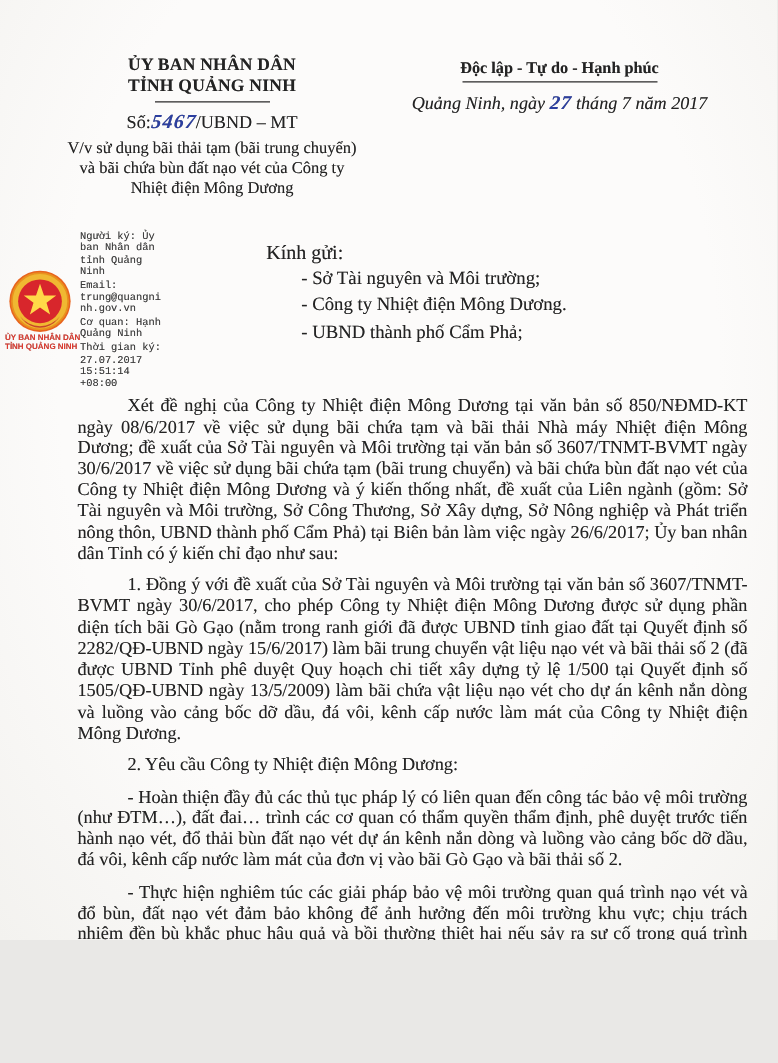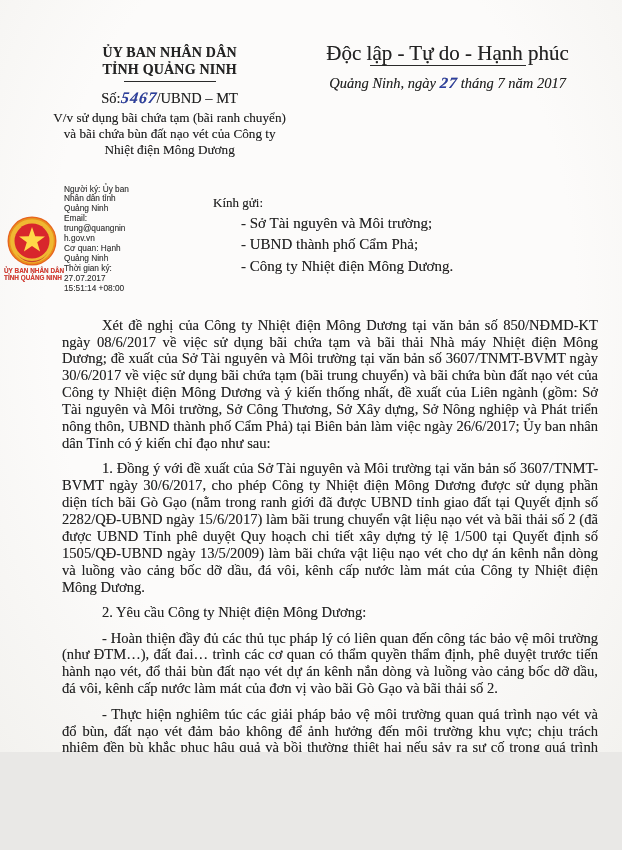--- a/index.html
+++ b/index.html
@@ -62,22 +62,22 @@
     width: 330px;
     text-align: center;
   }
   .motto-1 {
     font-weight: bold;
     font-size: 13.2px;
     line-height: 16px;
     white-space: nowrap;
   }
   .motto-2 {
-    font-weight: normal;
-    font-size: 21px;
+    font-weight: bold;
+    font-size: 13px;
     line-height: 19px;
   }
   .motto-underline {
     width: 156px;
     height: 0;
     border-top: 1.6px solid #2a2a2a;
     margin: 2px auto 8px auto;
   }
   .dateline {
     font-style: italic;
@@ -87,21 +87,21 @@
   .dateline .handwritten { font-size: 15.5px; }
 
   
   .mid-section {
     position: relative;
     margin-top: 34px;
     min-height: 108px;
   }
   .recipients { margin-left: 213px; }
   .recipients-label {
-    font-size: 13px;
+    font-size: 16px;
     line-height: 20px;
   }
   .recipient-item {
     font-size: 15px;
     line-height: 21.5px;
     margin-left: 28px;
   }
   .sig-stamp {
     position: absolute;
     left: 4px;
@@ -120,21 +120,21 @@
     color: #e03b30;
     font-family: "Liberation Sans", sans-serif;
     font-weight: bold;
     font-size: 6.4px;
     line-height: 7.6px;
     white-space: nowrap;
   }
   .sig-info {
     width: 70px;
     padding-left: 4px;
-    font-family: Liberation Sans, sans-serif;
+    font-family: Liberation Mono, monospace;
     font-size: 8.3px;
     line-height: 9.6px;
     color: #3a3a3a;
     overflow-wrap: anywhere;
   }
   .sig-info div { margin-bottom: 1px; }
 
   
   .body-text {
     padding: 16px 24px 0 62px;
@@ -163,21 +163,21 @@
 
   <div class="header">
 
     <div class="header-left">
       <div class="org-line">ỦY BAN NHÂN DÂN</div>
       <div class="org-line">TỈNH QUẢNG NINH</div>
       <div class="org-underline"></div>
       <div class="doc-number">
         <span>Số:</span><span class="handwritten">5467</span><span>/UBND – MT</span>
       </div>
-      <div class="subject">V/v sử dụng bãi chứa tạm (bãi ranh chuyển) và bãi chứa bùn đất nạo vét của Công ty Nhiệt điện Mông Dương</div>
+      <div class="subject">V/v sử dụng bãi thải tạm (bãi trung chuyển) và bãi chứa bùn đất nạo vét của Công ty Nhiệt điện Mông Dương</div>
     </div>
 
     <div class="header-right">
       <div class="motto-2">Độc lập - Tự do - Hạnh phúc</div>
       <div class="motto-underline"></div>
       <div class="dateline">
         <span>Quảng Ninh, ngày </span><span class="handwritten">27</span><span> tháng 7 năm 2017</span>
       </div>
     </div>
   </div>
@@ -201,22 +201,22 @@
         <div>Người ký: Ủy ban Nhân dân tỉnh Quảng Ninh</div>
         <div>Email: trung@quangninh.gov.vn</div>
         <div>Cơ quan: Hạnh Quảng Ninh</div>
         <div>Thời gian ký: 27.07.2017 15:51:14 +08:00</div>
       </div>
     </div>
 
     <div class="recipients">
       <div class="recipients-label">Kính gửi:</div>
       <div class="recipient-item">-  Sở Tài nguyên và Môi trường;</div>
+      <div class="recipient-item">-  Công ty Nhiệt điện Mông Dương.</div>
       <div class="recipient-item">-  UBND thành phố Cẩm Phả;</div>
-      <div class="recipient-item">-  Công ty Nhiệt điện Mông Dương.</div>
     </div>
   </div>
 
   <div class="body-text">
     <p>Xét đề nghị của Công ty Nhiệt điện Mông Dương tại văn bản số 850/NĐMD-KT ngày 08/6/2017 về việc sử dụng bãi chứa tạm và bãi thải Nhà máy Nhiệt điện Mông Dương; đề xuất của Sở Tài nguyên và Môi trường tại văn bản số 3607/TNMT-BVMT ngày 30/6/2017 về việc sử dụng bãi chứa tạm (bãi trung chuyển) và bãi chứa bùn đất nạo vét của Công ty Nhiệt điện Mông Dương và ý kiến thống nhất, đề xuất của Liên ngành (gồm: Sở Tài nguyên và Môi trường, Sở Công Thương, Sở Xây dựng, Sở Nông nghiệp và Phát triển nông thôn, UBND thành phố Cẩm Phả) tại Biên bản làm việc ngày 26/6/2017; Ủy ban nhân dân Tỉnh có ý kiến chỉ đạo như sau:</p>
     <p>1. Đồng ý với đề xuất của Sở Tài nguyên và Môi trường tại văn bản số 3607/TNMT-BVMT ngày 30/6/2017, cho phép Công ty Nhiệt điện Mông Dương được sử dụng phần diện tích bãi Gò Gạo (nằm trong ranh giới đã được UBND tỉnh giao đất tại Quyết định số 2282/QĐ-UBND ngày 15/6/2017) làm bãi trung chuyển vật liệu nạo vét và bãi thải số 2 (đã được UBND Tỉnh phê duyệt Quy hoạch chi tiết xây dựng tỷ lệ 1/500 tại Quyết định số 1505/QĐ-UBND ngày 13/5/2009) làm bãi chứa vật liệu nạo vét cho dự án kênh nắn dòng và luồng vào cảng bốc dỡ dầu, đá vôi, kênh cấp nước làm mát của Công ty Nhiệt điện Mông Dương.</p>
     <p>2. Yêu cầu Công ty Nhiệt điện Mông Dương:</p>
     <p>- Hoàn thiện đầy đủ các thủ tục pháp lý có liên quan đến công tác bảo vệ môi trường (như ĐTM…), đất đai… trình các cơ quan có thẩm quyền thẩm định, phê duyệt trước tiến hành nạo vét, đổ thải bùn đất nạo vét dự án kênh nắn dòng và luồng vào cảng bốc dỡ dầu, đá vôi, kênh cấp nước làm mát của đơn vị vào bãi Gò Gạo và bãi thải số 2.</p>
     <p><span>- Thực hiện nghiêm túc các giải pháp bảo vệ môi trường quan quá trình nạo vét và đổ bùn, đất nạo vét đảm bảo không để ảnh hưởng đến môi trường khu vực; chịu trách nhiệm đền bù khắc phục hậu quả và bồi thường thiệt hại nếu sảy ra sự cố trong quá trình hoạt động.</span><span class="pen-mark"></span></p>
   </div>

